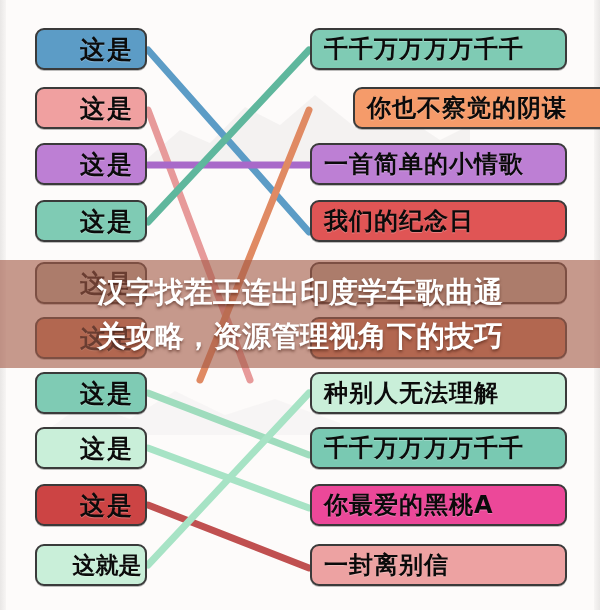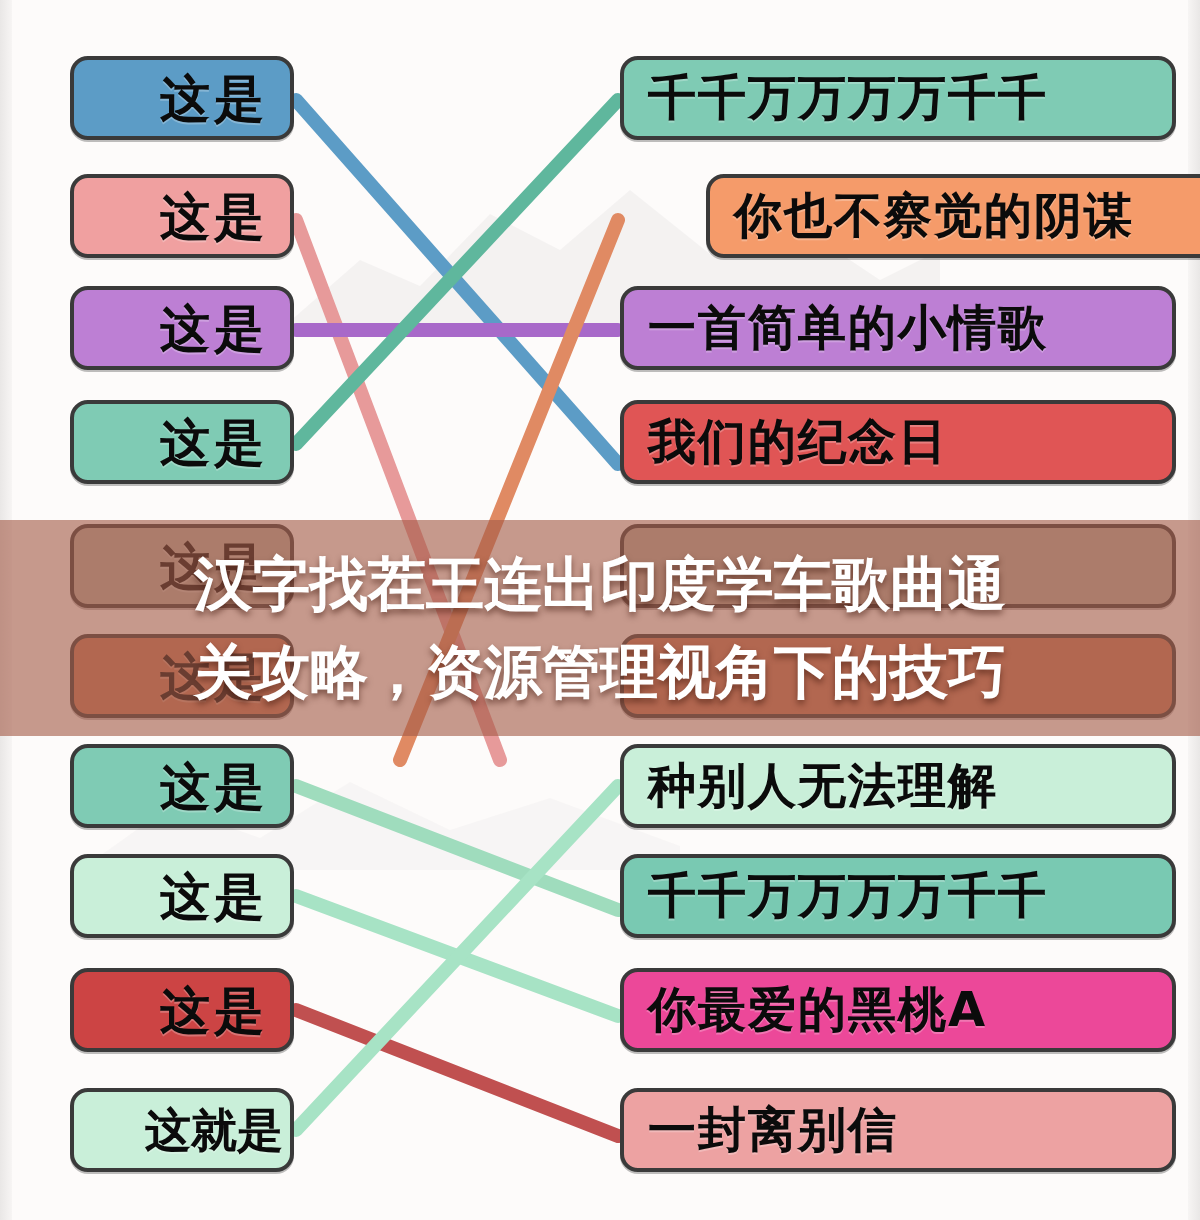--- a/index.html
+++ b/index.html
@@ -93,21 +93,21 @@
     left: 35px;
     width: 112px;
     justify-content: center;
   }
   .btn.left span { font-size: 25px; margin-left: 32px; }
   .btn.left.wide span { font-size: 23px; letter-spacing: 0px; }
 
   
   .btn.right {
     left: 310px;
-    width: 278px;
+    width: 257px;
     padding-left: 12px;
   }
   .btn.right span { font-size: 24px; letter-spacing: 1px; }
 
   
   .overlay {
     position: absolute;
     left: 0;
     top: 260px;
     width: 600px;

